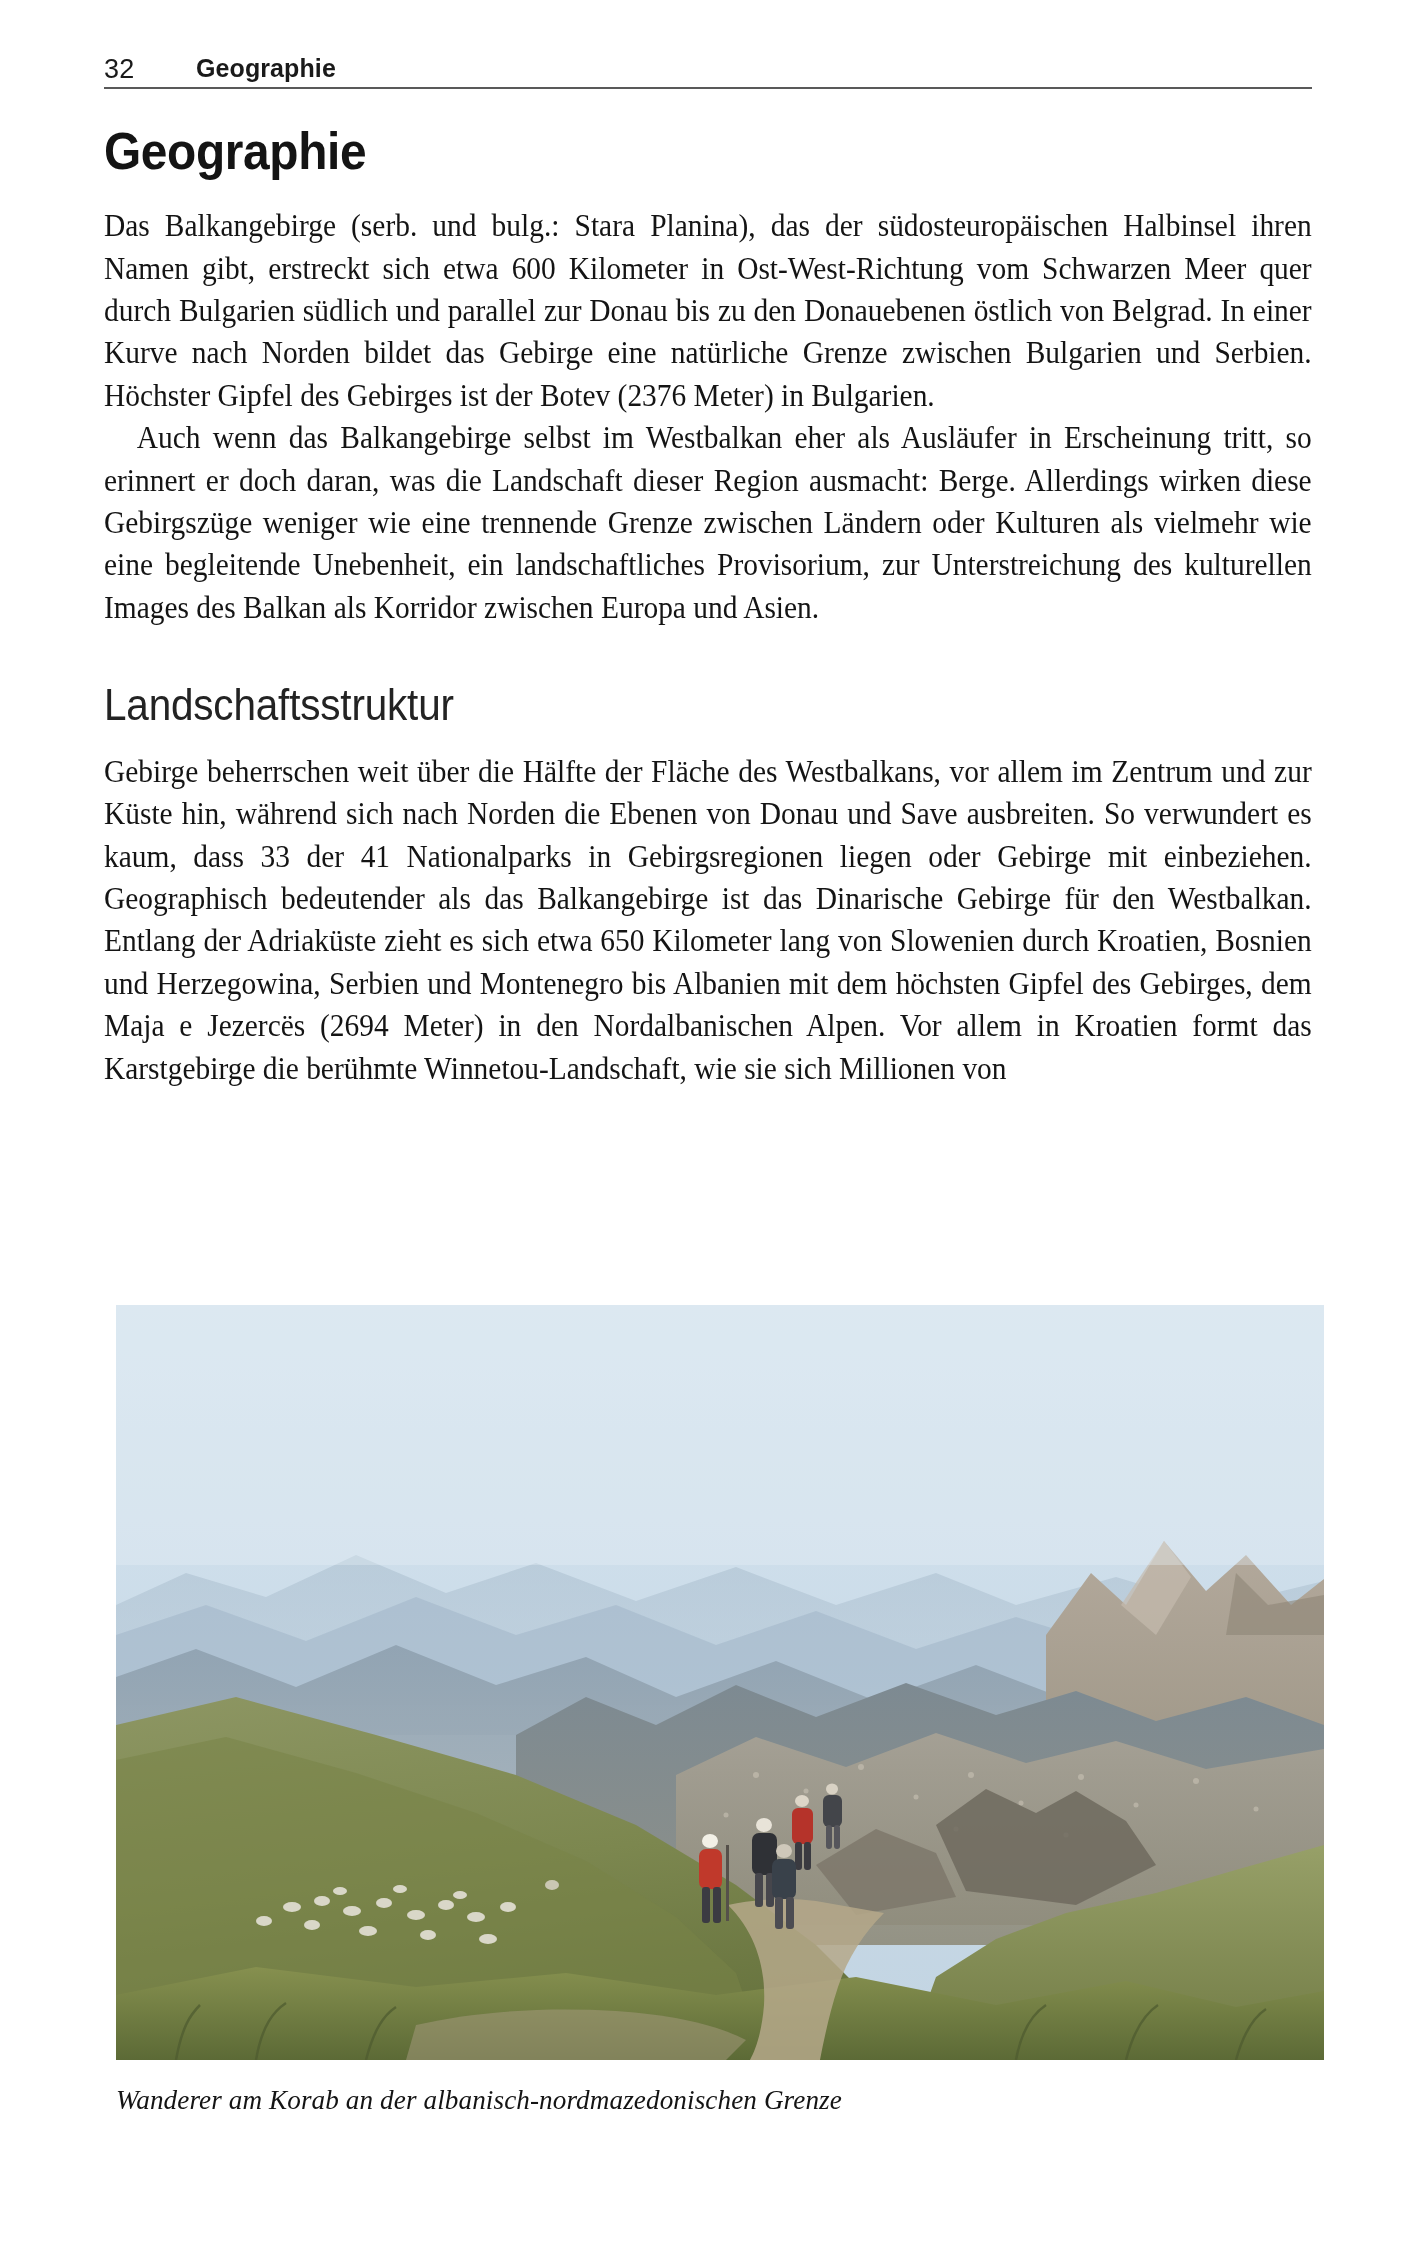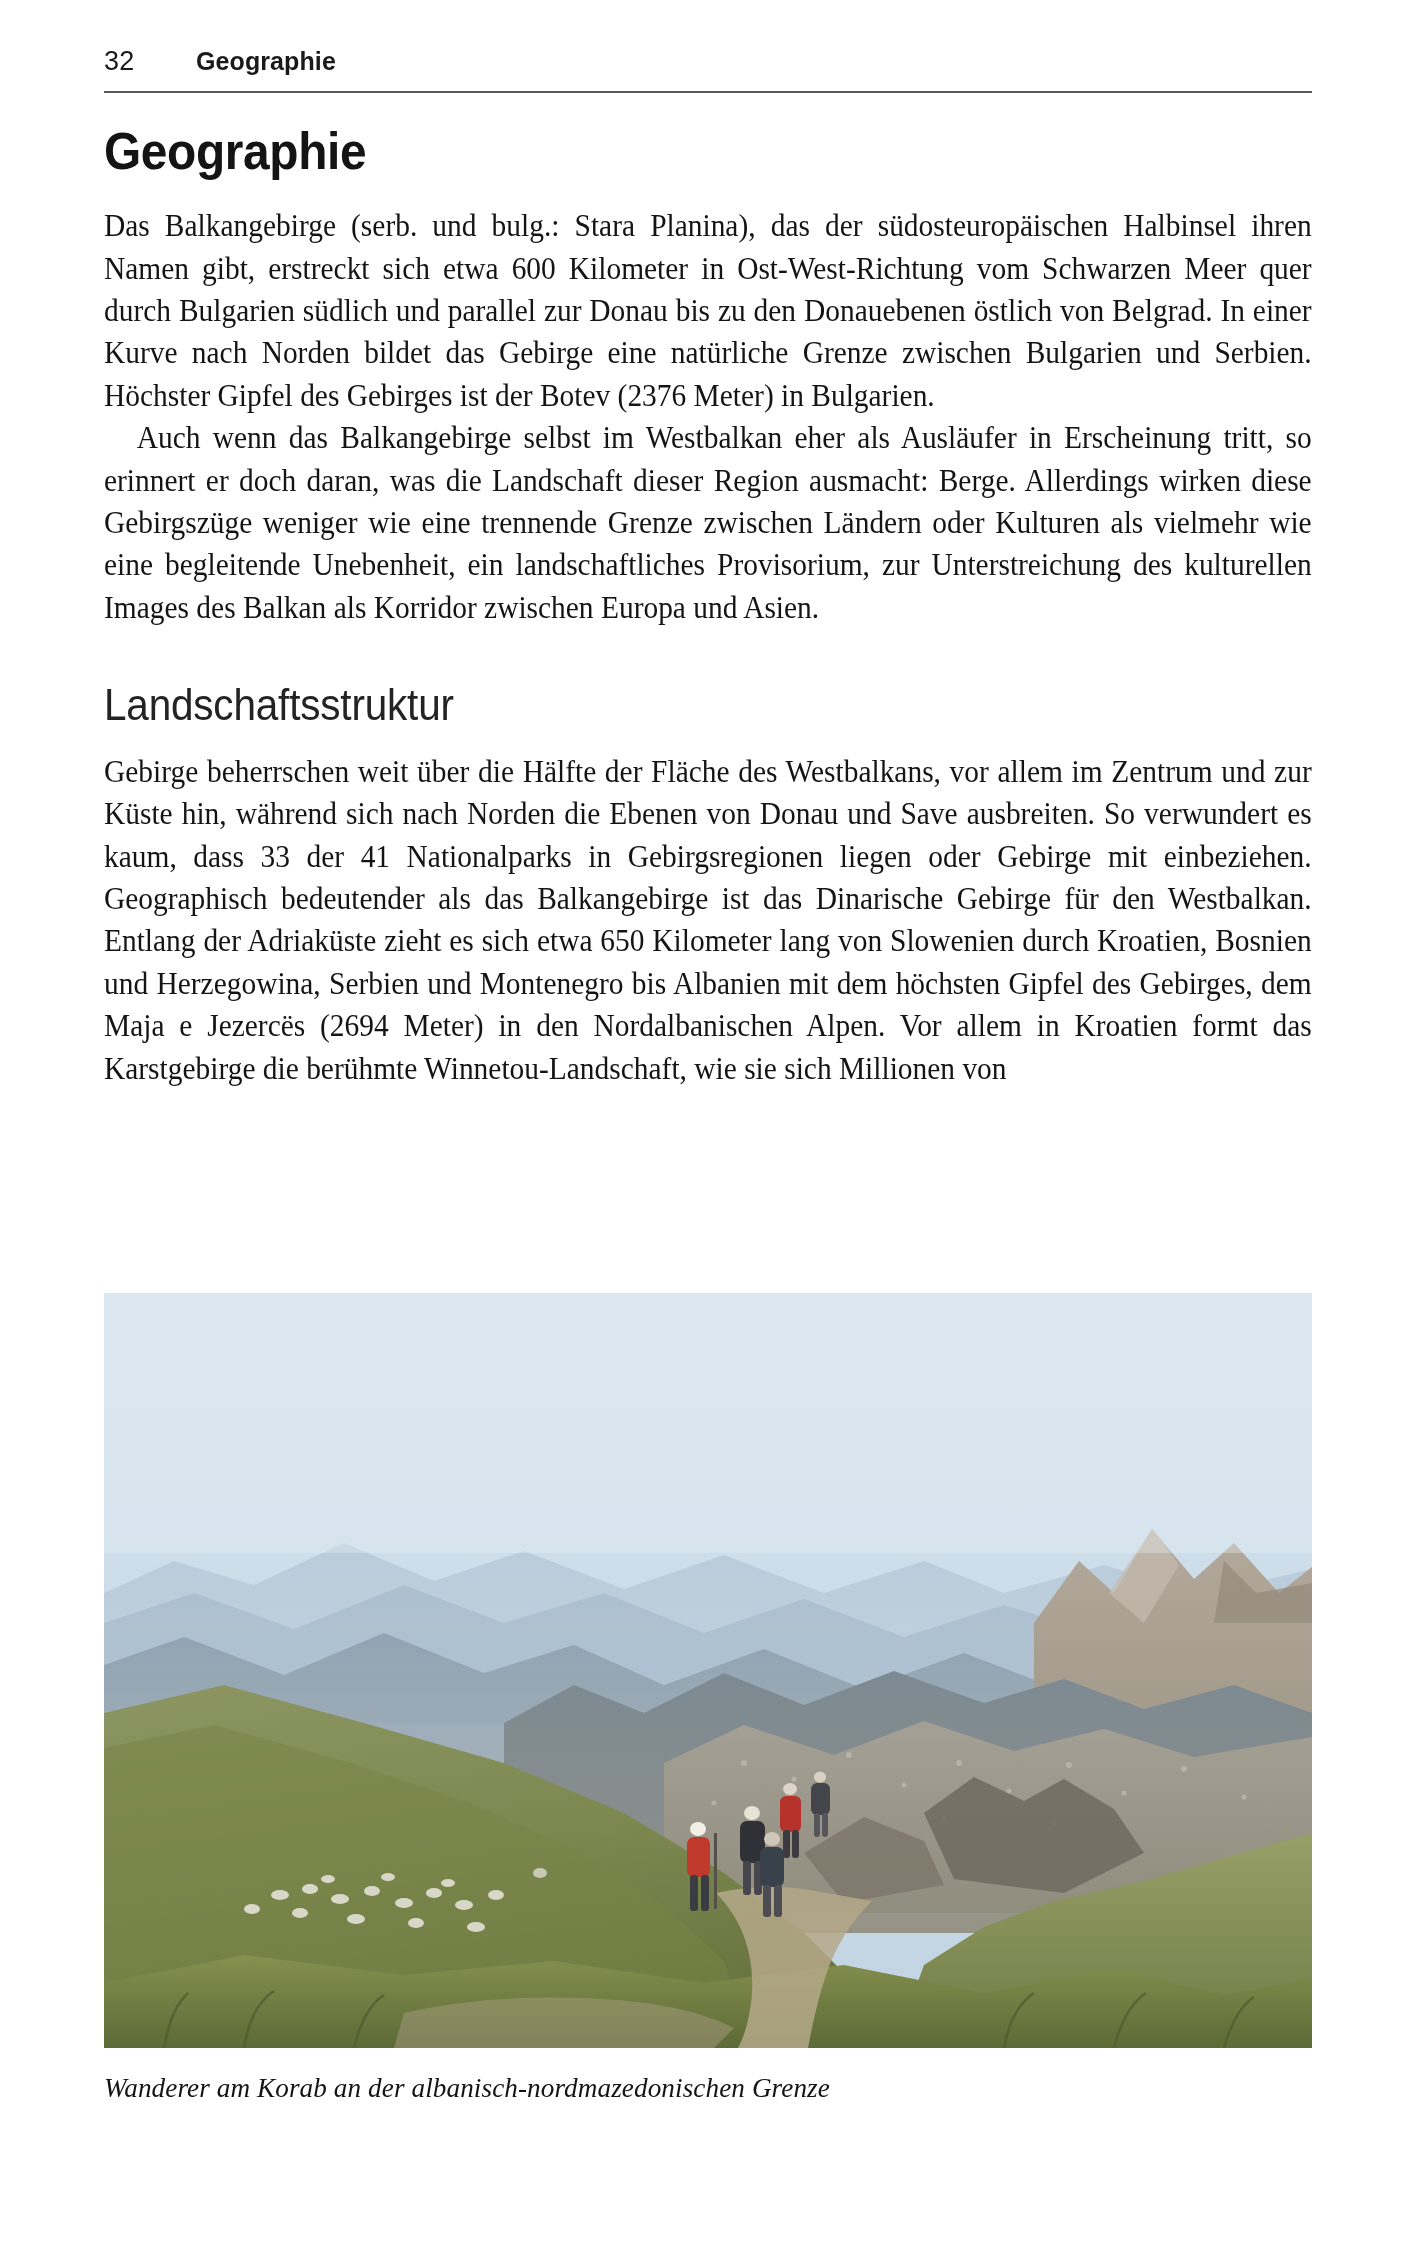--- a/index.html
+++ b/index.html
@@ -22,27 +22,27 @@
     left: 0; top: 0;
     width: 1417px;
     height: 2244px;
     background: #fff;
   }
 
   
   .running-head {
     position: absolute;
     left: 104px;
-    top: 48px;
+    top: 56px;
     width: 1208px;
     display: flex;
-    align-items: center;
+    align-items: flex-start;
     gap: 0;
     border-bottom: 2px solid #595959;
-    padding-bottom: 16px;
+    padding-bottom: 4px;
     box-sizing: border-box;
   }
   .folio {
     font-family: "Liberation Sans", "DejaVu Sans", sans-serif;
     font-size: 27px;
     font-weight: 400;
     letter-spacing: 0.2px;
     color: #1a1a1a;
     line-height: 1;
     width: 92px;
@@ -150,21 +150,21 @@
 
     <p class="body-text">Das Balkangebirge (serb. und bulg.: Stara Planina), das der südosteuropäischen Halbinsel ihren Namen gibt, erstreckt sich etwa 600 Kilometer in Ost-West-Richtung vom Schwarzen Meer quer durch Bulgarien südlich und parallel zur Donau bis zu den Donauebenen östlich von Belgrad. In einer Kurve nach Norden bildet das Gebirge eine natürliche Grenze zwischen Bulgarien und Serbien. Höchster Gipfel des Gebirges ist der Botev (2376 Meter) in Bulgarien.</p>
     <p class="body-text">Auch wenn das Balkangebirge selbst im Westbalkan eher als Ausläufer in Erscheinung tritt, so erinnert er doch daran, was die Landschaft dieser Region ausmacht: Berge. Allerdings wirken diese Gebirgszüge weniger wie eine trennende Grenze zwischen Ländern oder Kulturen als vielmehr wie eine begleitende Unebenheit, ein landschaftliches Provisorium, zur Unterstreichung des kulturellen Images des Balkan als Korridor zwischen Europa und Asien.</p>
 
     <h2 class="section-title">Landschaftsstruktur</h2>
 
     <p class="body-text">Gebirge beherrschen weit über die Hälfte der Fläche des Westbalkans, vor allem im Zentrum und zur Küste hin, während sich nach Norden die Ebenen von Donau und Save ausbreiten. So verwundert es kaum, dass 33 der 41 Nationalparks in Gebirgsregionen liegen oder Gebirge mit einbeziehen. Geographisch bedeutender als das Balkangebirge ist das Dinarische Gebirge für den Westbalkan. Entlang der Adriaküste zieht es sich etwa 650 Kilometer lang von Slowenien durch Kroatien, Bosnien und Herzegowina, Serbien und Montenegro bis Albanien mit dem höchsten Gipfel des Gebirges, dem Maja e Jezercës (2694 Meter) in den Nordalbanischen Alpen. Vor allem in Kroatien formt das Karstgebirge die berühmte Winnetou-Landschaft, wie sie sich Millionen von</p>
 
   </div>
 
-  <figure class="figure" style="margin:0;">
+  <figure class="figure" style="margin:12px;">
     <div class="photo">
       <svg viewBox="0 0 1208 755" preserveAspectRatio="none" aria-hidden="true">
         <defs>
           <linearGradient id="sky" x1="0" y1="0" x2="0" y2="1">
             <stop offset="0%" stop-color="#d6e4ef"></stop>
             <stop offset="45%" stop-color="#cbdce9"></stop>
             <stop offset="100%" stop-color="#c2d4e2"></stop>
           </linearGradient>
           <linearGradient id="far" x1="0" y1="0" x2="0" y2="1">
             <stop offset="0%" stop-color="#a9bdcd"></stop>

